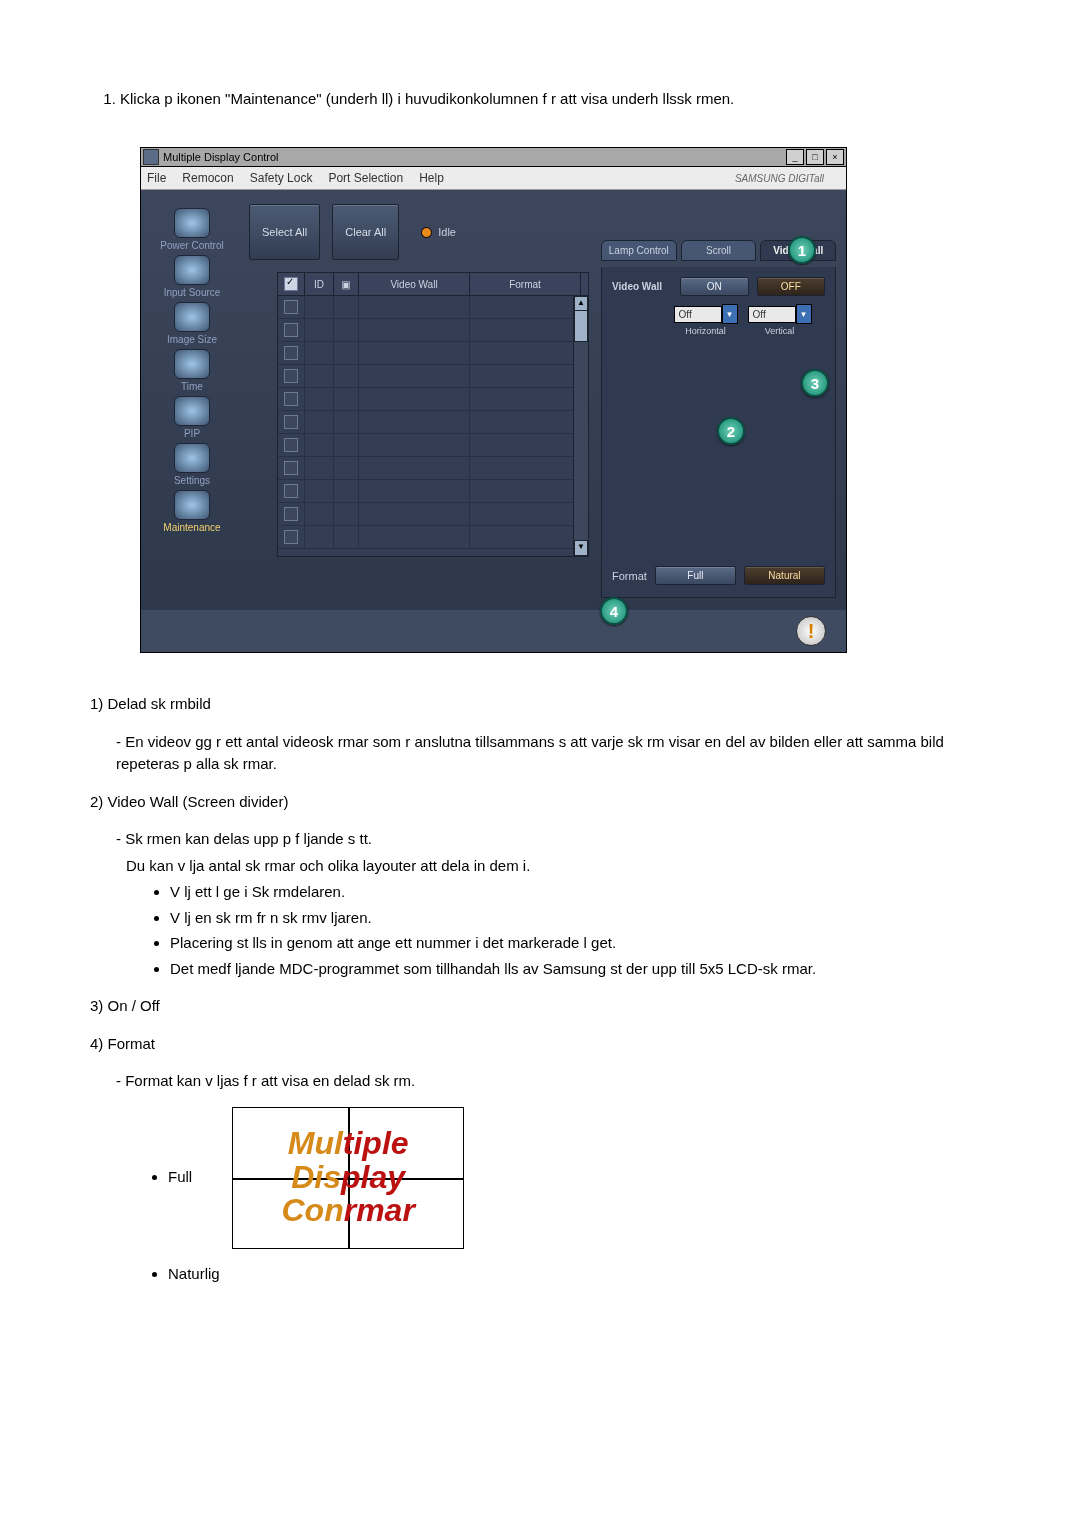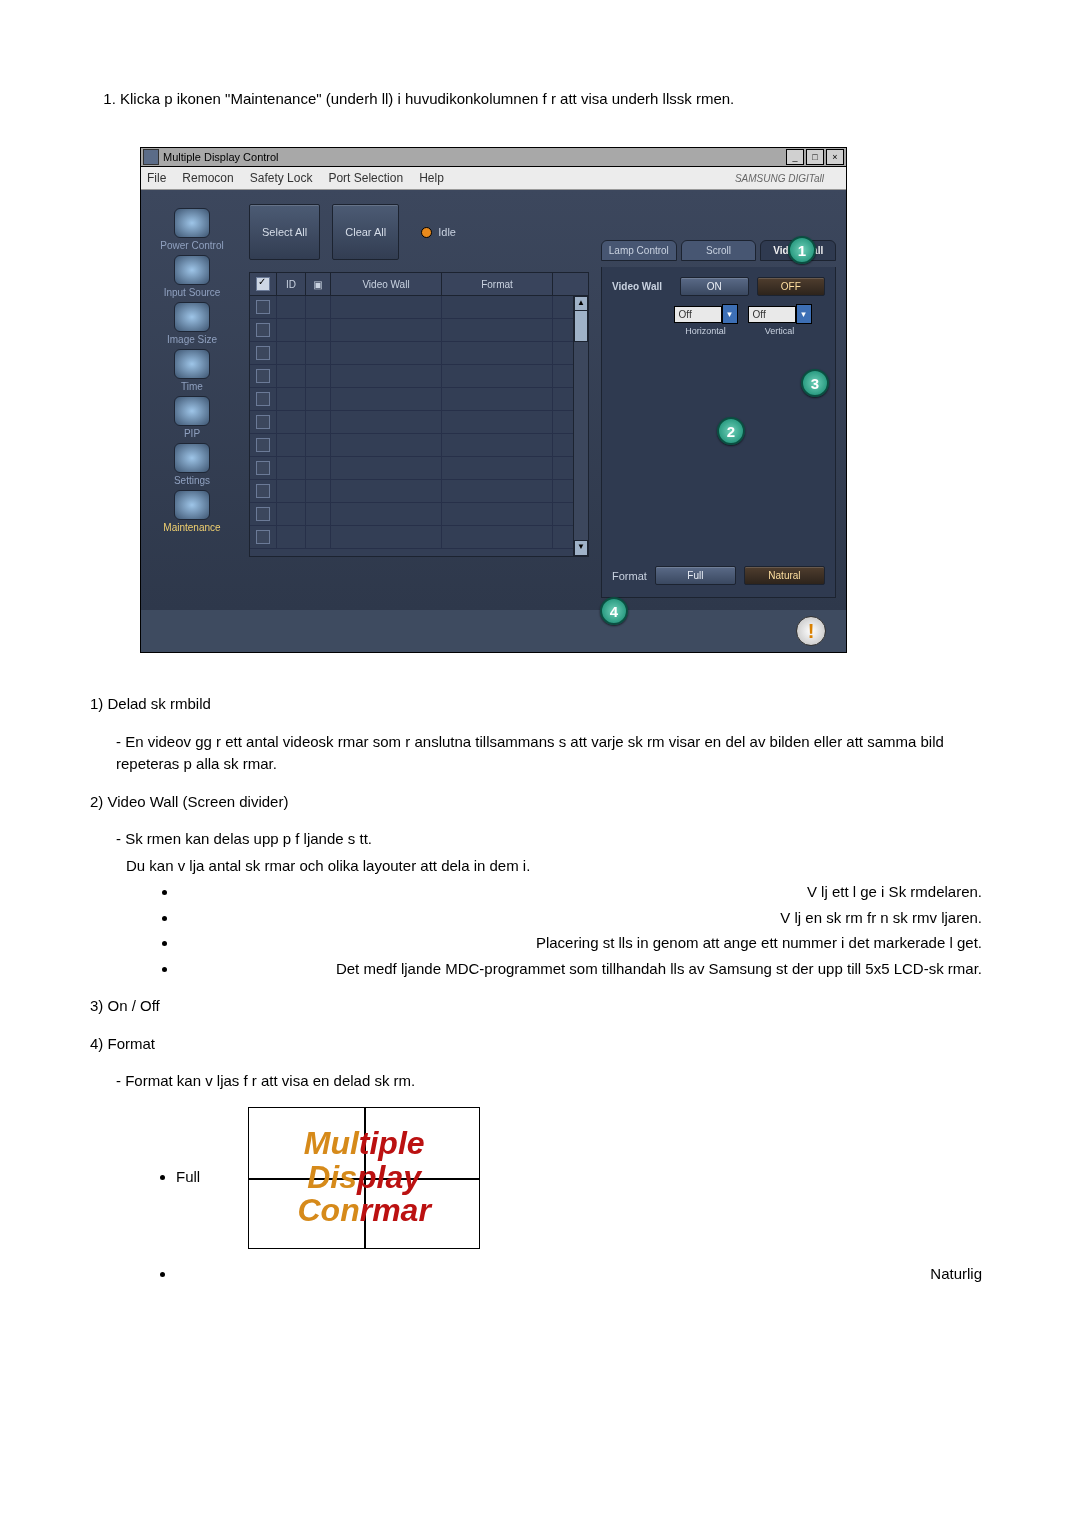--- a/index.html
+++ b/index.html
@@ -22,21 +22,21 @@
   .sidebar{width:102px;padding:18px 0 0 0;display:flex;flex-direction:column;gap:4px;align-items:center;}
   .s-item{width:92px;text-align:center;font-size:10px;color:#8fa0bf;}
   .s-item .s-icon{width:34px;height:28px;margin:0 auto 2px auto;border-radius:6px;background:radial-gradient(#9ec5e8,#3d5470);border:1px solid #1e2635;}
   .s-item.sel{color:#f0d070;}
   
   .center{flex:1;padding:14px 6px 8px 6px;display:flex;flex-direction:column;}
   .topctrl{display:flex;align-items:center;gap:12px;margin-bottom:12px;}
   .btn3d{background:linear-gradient(#4c5b74,#323d52);color:#d6dde8;border:1px solid #1c2330;padding:21px 12px;font-size:11px;border-radius:2px;box-shadow:inset 0 1px 0 rgba(255,255,255,.15);}
   .idle{display:flex;align-items:center;gap:6px;font-size:11px;margin-left:10px;}
   .idle .dot{width:9px;height:9px;border-radius:50%;background:#e98a1c;border:1px solid #000;}
-  .grid{background:#2c3548;border:1px solid #1c2330;}
+  .grid{background:#2c3548;border:1px solid #1c2330;margin-left:28px;}
   .grid .gh{display:flex;background:#39445c;color:#c9d2e0;border-bottom:1px solid #1c2330;}
   .gh-cell{border-right:1px solid #1c2330;padding:4px 0;text-align:center;font-size:10px;display:flex;align-items:center;justify-content:center;}
   .c-chk{width:26px;}
   .c-id{width:28px;}
   .c-inf{width:24px;}
   .c-vw{width:110px;}
   .c-fmt{width:110px;}
   .grid-body{height:260px;overflow:auto;background:#333e55;position:relative;}
   .grow{display:flex;border-bottom:1px solid #273049;height:22px;}
   .grow .gc{border-right:1px solid #273049;display:flex;align-items:center;justify-content:center;}
@@ -69,21 +69,21 @@
   .c4{top:330px;left:-2px;}
   .format-row{position:absolute;bottom:12px;left:10px;right:10px;display:flex;align-items:center;gap:8px;}
   .warn-bar{background:#3e4b60;height:42px;display:flex;align-items:center;justify-content:flex-end;padding:0 20px;}
   .warn-icon{width:28px;height:28px;border-radius:50%;background:radial-gradient(#fff,#bbb);border:1px solid #333;color:#d98000;display:flex;align-items:center;justify-content:center;font-size:20px;font-weight:bold;}
   
   .desc{font-size:15px;line-height:1.5;margin-top:40px;}
   .desc .n{}
   .sub{margin-left:26px;}
   .sub p{margin:0 0 4px 0;}
   ul.b{margin:4px 0 8px 36px;padding-left:18px;}
-  ul.b li{margin:3px 8px;text-align:right;}
+  ul.b li{margin:3px 0;}
   .imgblock{display:flex;align-items:center;gap:40px;margin:14px 0 14px 60px;}
   .split{width:230px;height:140px;border:1px solid #000;background:#fff;position:relative;display:flex;align-items:center;justify-content:center;}
   .split::before,.split::after{content:"";position:absolute;background:#000;}
   .split::before{left:0;right:0;top:50%;height:2px;}
   .split::after{top:0;bottom:0;left:50%;width:2px;}
   .mdc{font-style:italic;font-weight:bold;font-size:32px;color:#d68a1a;text-align:center;line-height:1.05;position:relative;z-index:1;}
 </style>
 </head>
 <body>
 

